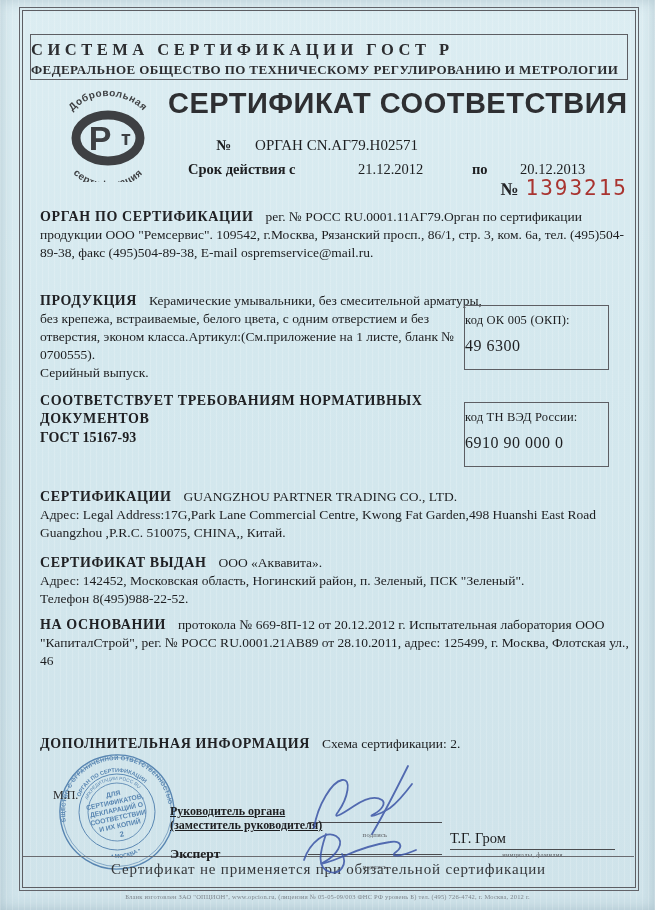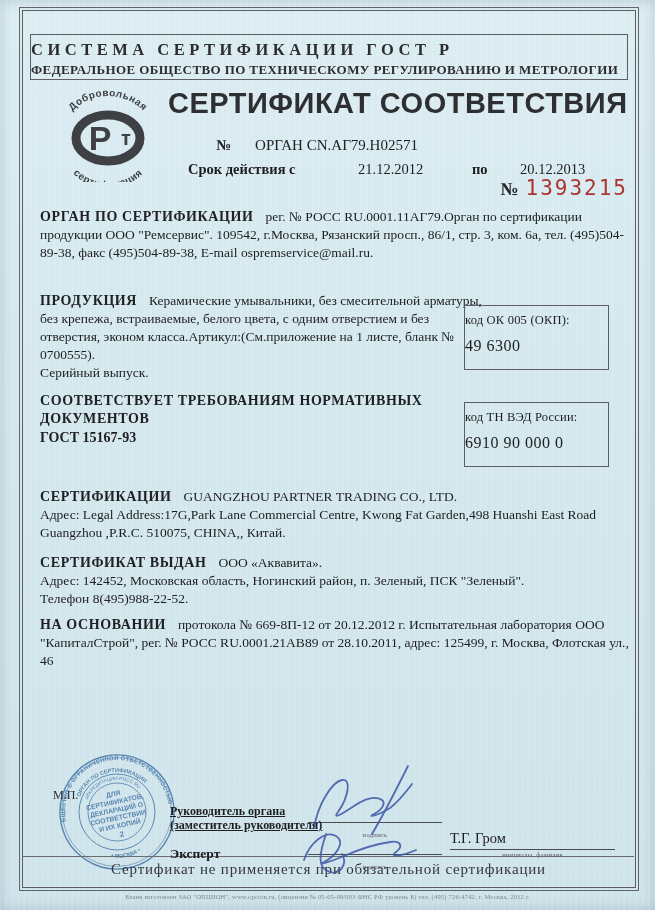--- a/index.html
+++ b/index.html
@@ -148,20 +148,23 @@
   <div class="abs sec" id="sec-issued">
     <div><span class="sl">СЕРТИФИКАТ ВЫДАН</span><span>ООО «Аквавита».</span></div>
     <div>Адрес: 142452, Московская область, Ногинский район, п. Зеленый, ПСК "Зеленый".</div>
     <div>Телефон 8(495)988-22-52.</div>
   </div>
 
   <div class="abs sec" id="sec-basis">
     <span class="sl">НА ОСНОВАНИИ</span><span>протокола № 669-8П-12 от 20.12.2012 г. Испытательная лаборатория ООО "КапиталСтрой", рег. № РОСС RU.0001.21АВ89 от 28.10.2011, адрес: 125499, г. Москва, Флотская ул., 46</span>
   </div>
 
+  <div class="abs sec" id="sec-additional">
+    <span class="sl">ДОПОЛНИТЕЛЬНАЯ ИНФОРМАЦИЯ</span><span>Схема сертификации: 2.</span>
+  </div>
 
   <div class="abs" id="stamp">
     <svg viewBox="0 0 124 124" width="124" height="124">
       <defs>
         <path id="st-o" d="M10,62 a52,52 0 1 1 104,0 a52,52 0 1 1 -104,0" fill="none"></path>
         <path id="st-i" d="M22,62 a40,40 0 1 1 80,0 a40,40 0 1 1 -80,0" fill="none"></path>
         <path id="st-m" d="M30,62 a32,32 0 1 1 64,0 a32,32 0 1 1 -64,0" fill="none"></path>
         <path id="st-b" d="M24,70 a38,38 0 0 0 76,0" fill="none"></path>
       </defs>
       <circle cx="62" cy="62" r="57" fill="none" stroke="#4b7eb3" stroke-width="1.4"></circle>

